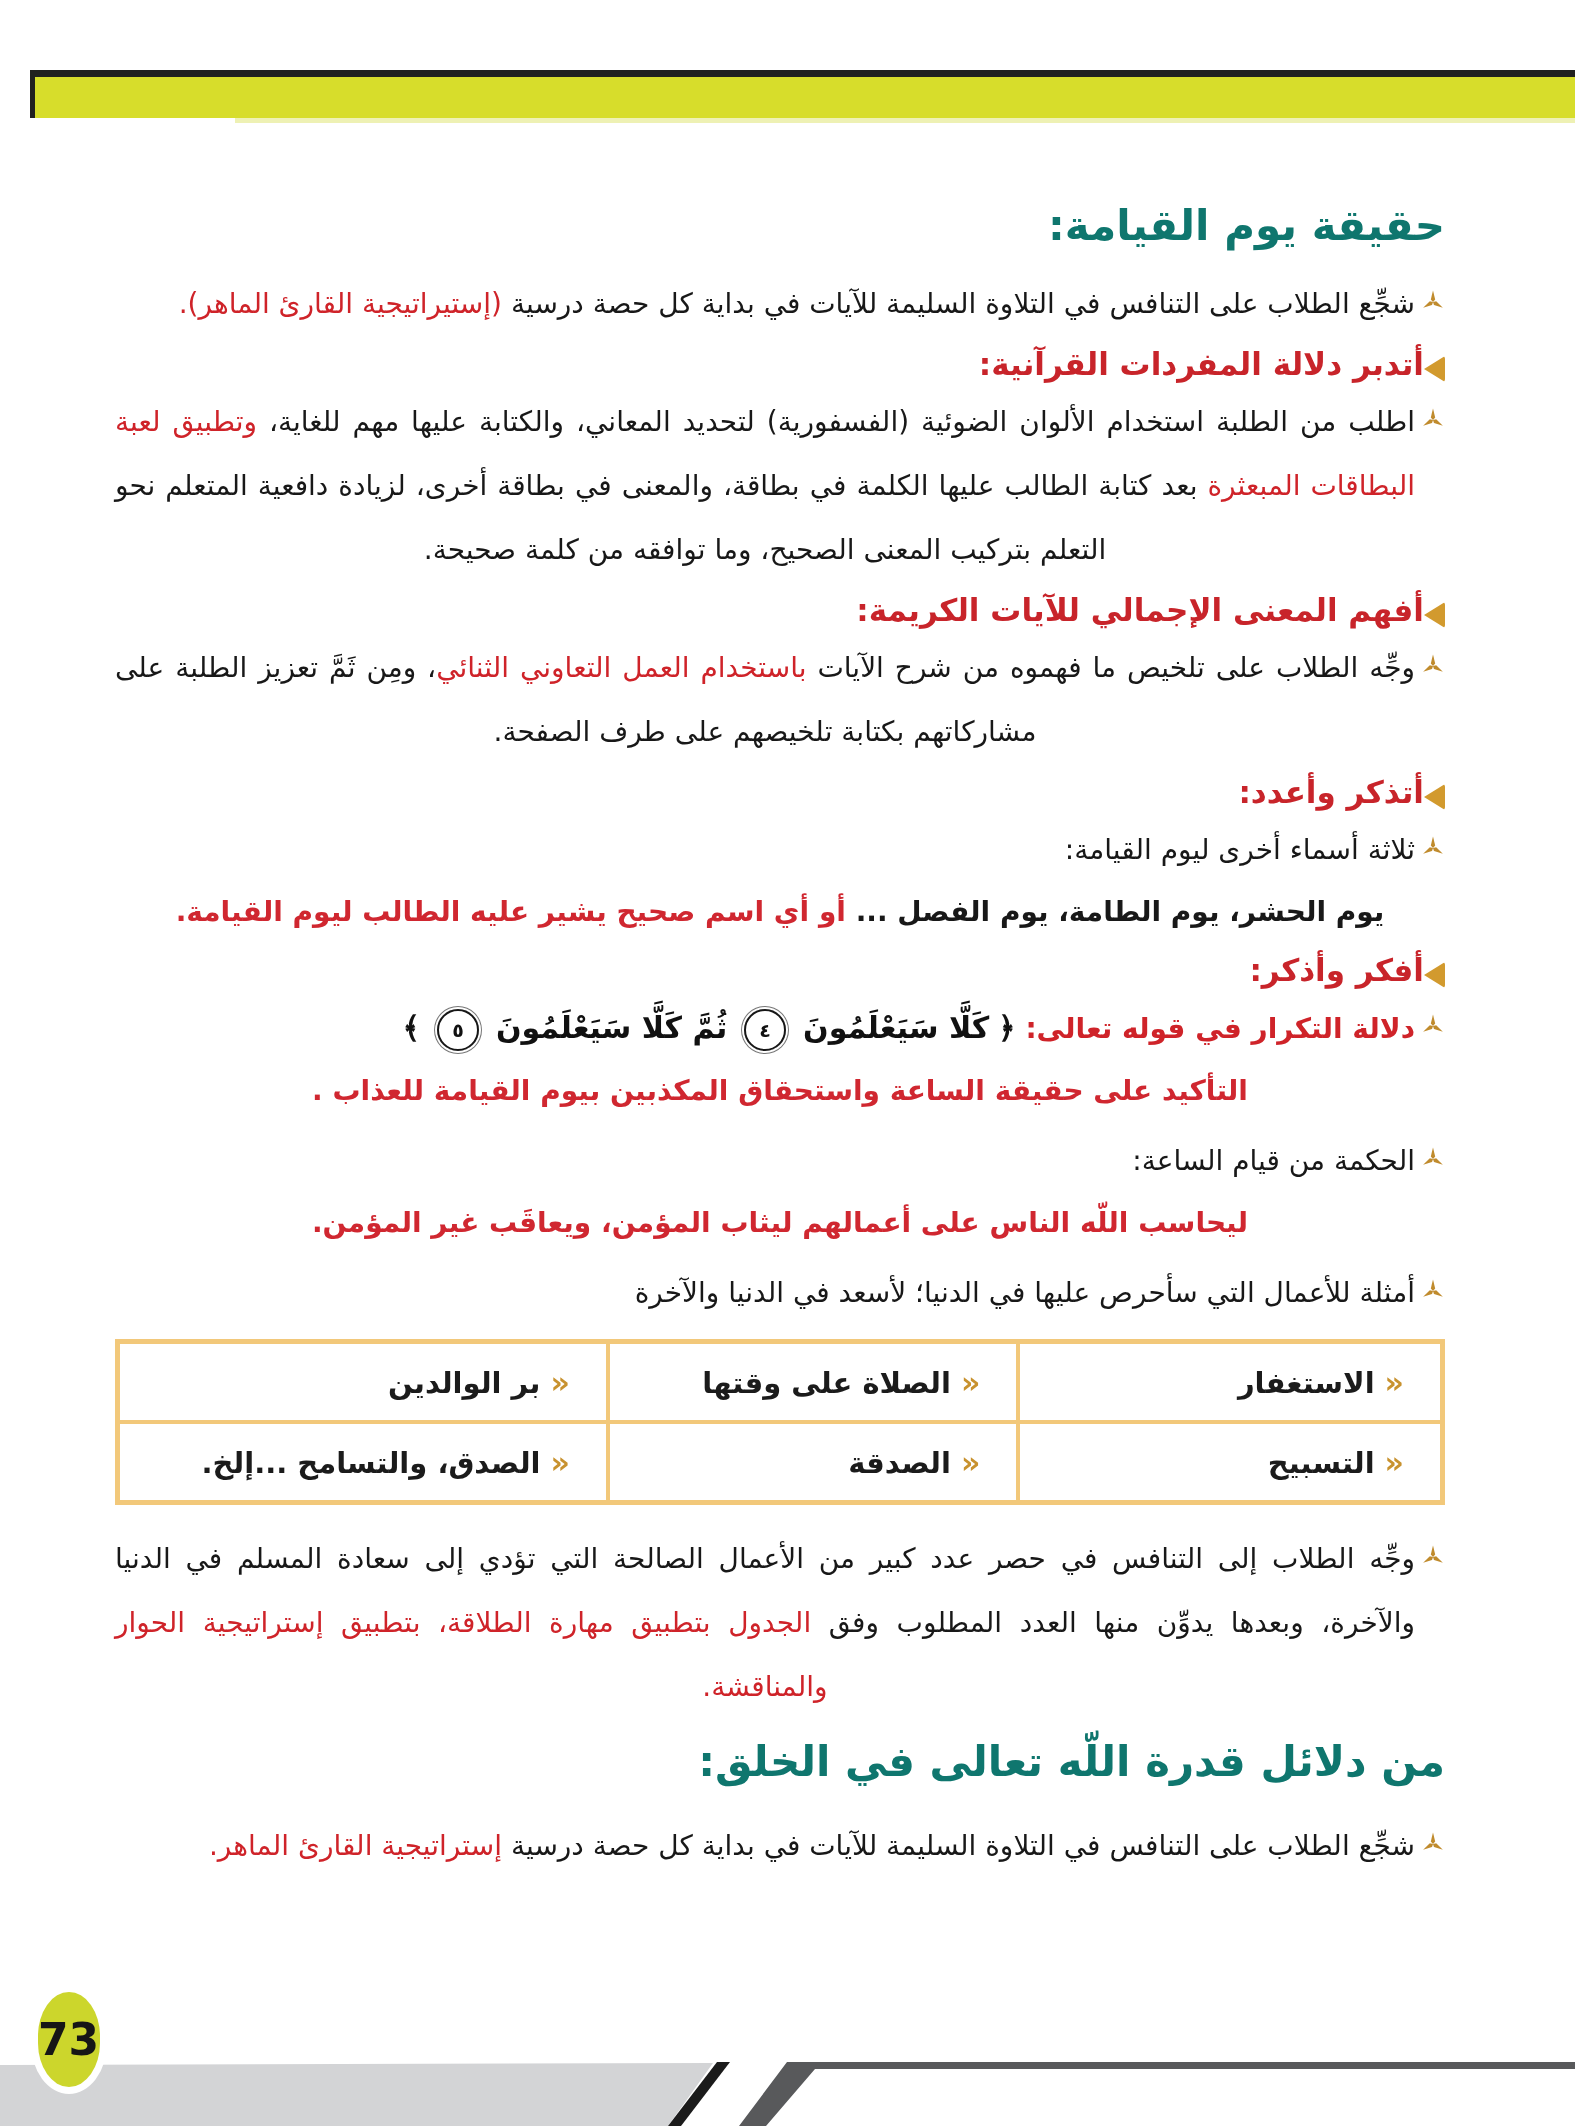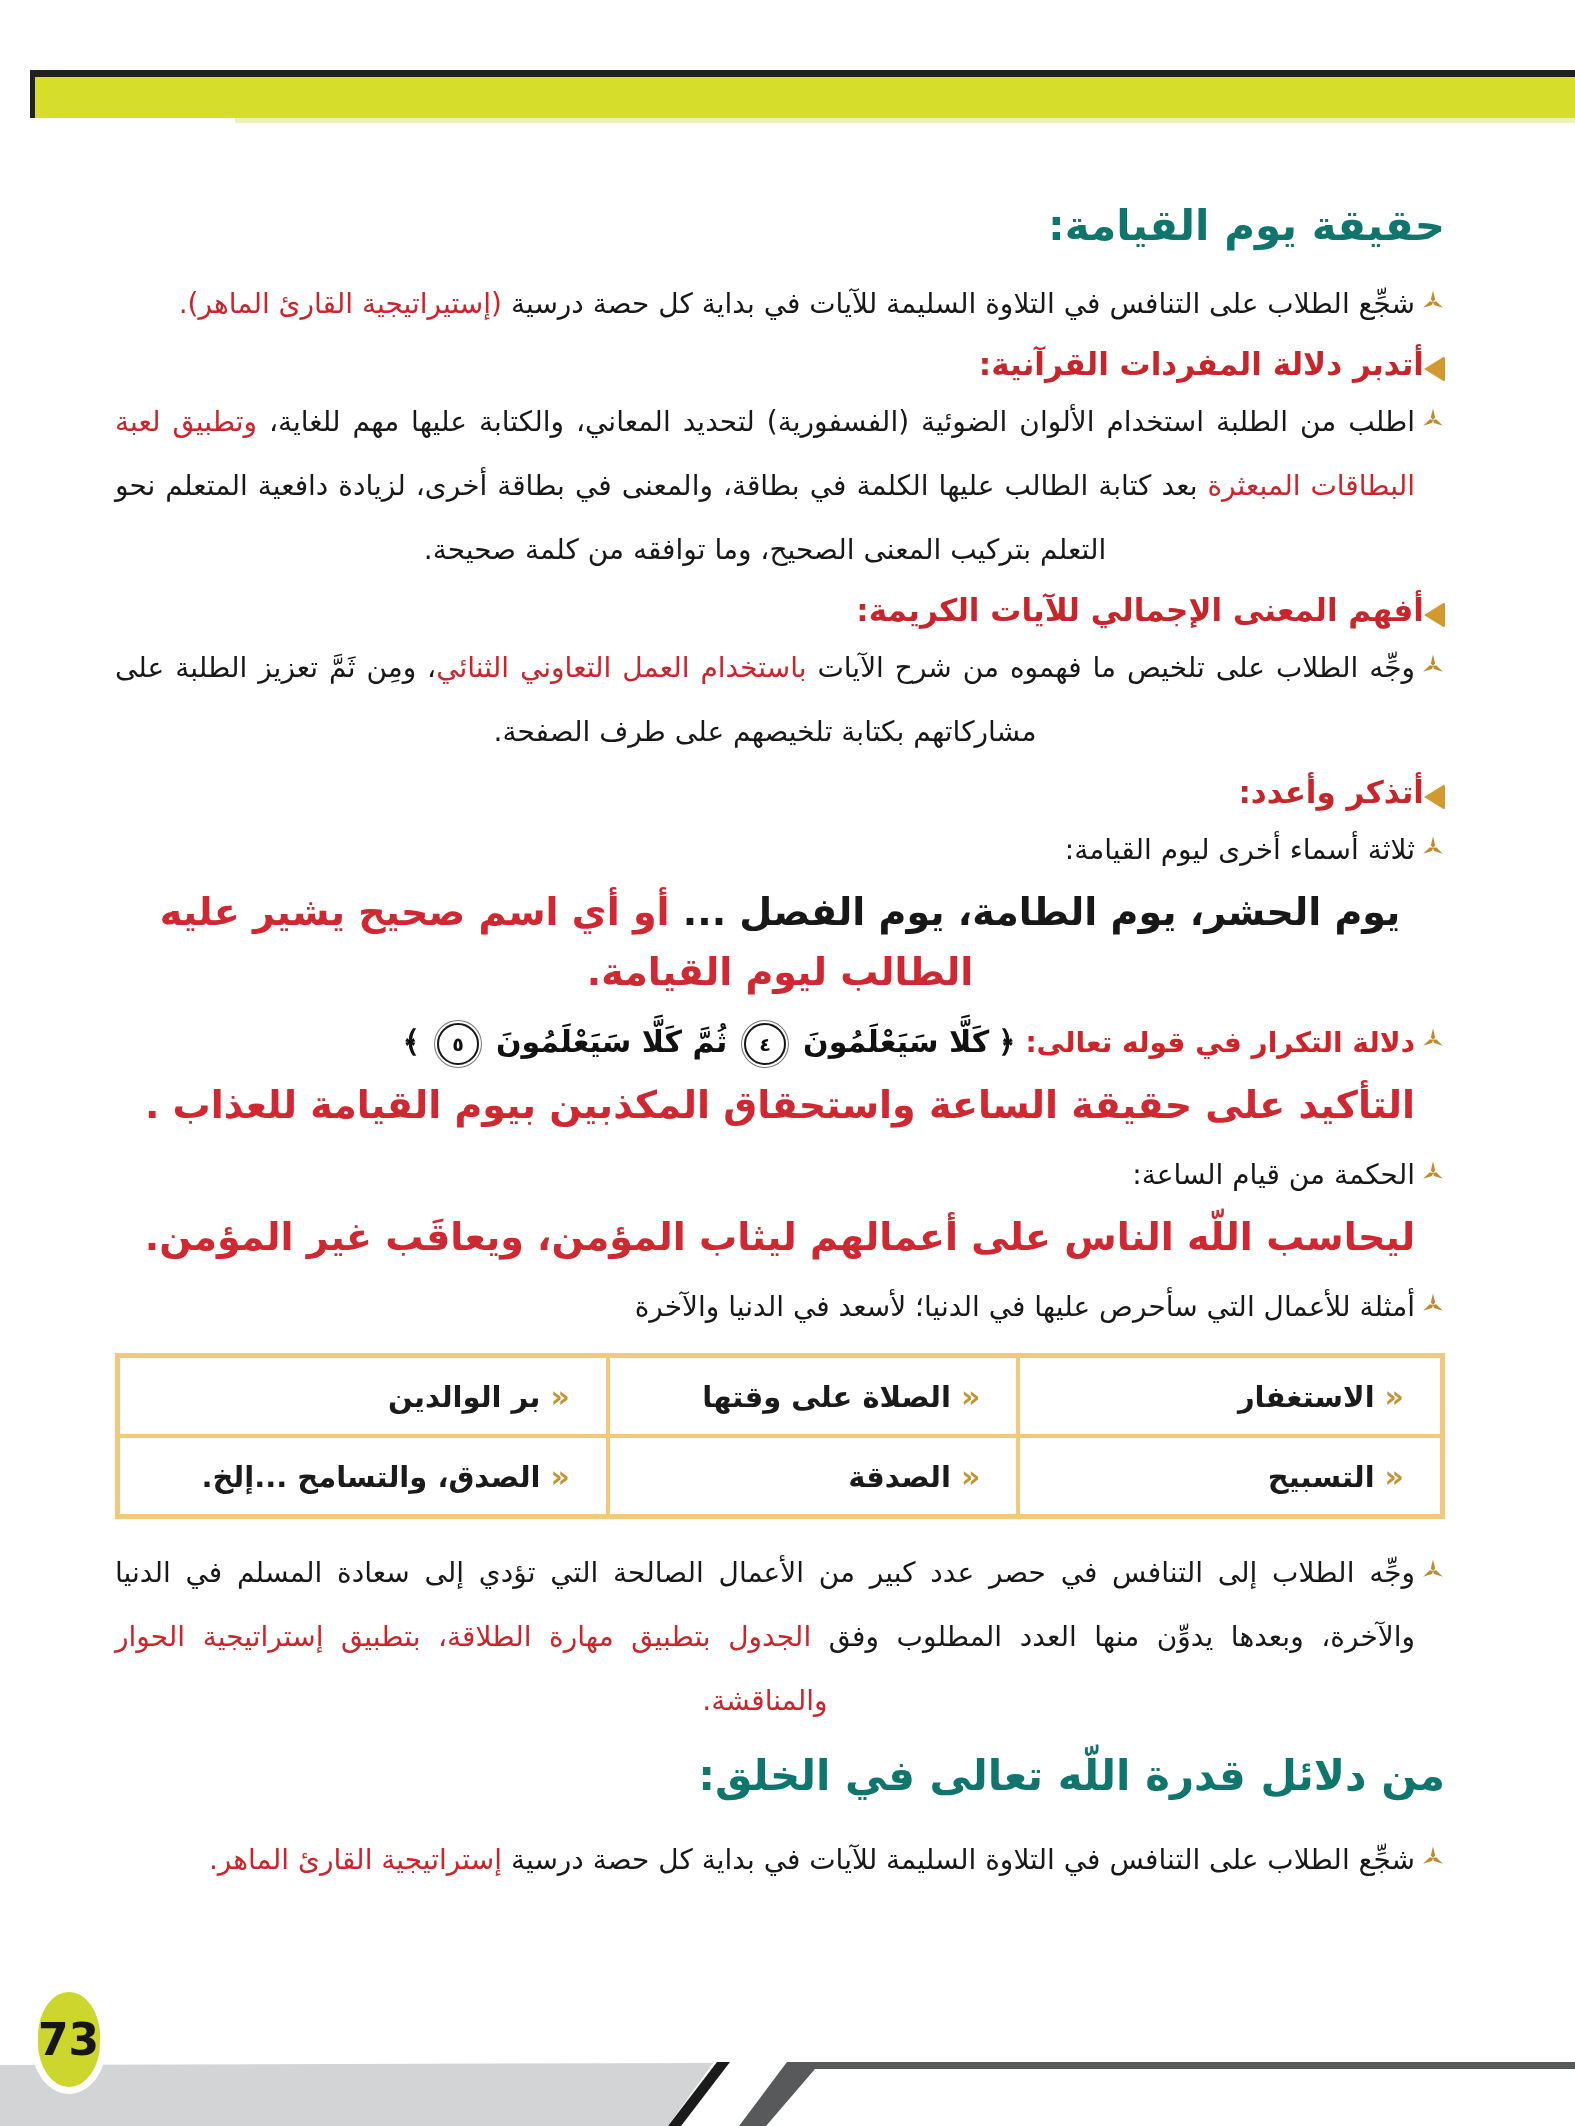--- a/index.html
+++ b/index.html
@@ -19,21 +19,21 @@
 
   .li{display:flex;gap:6px;align-items:flex-start;margin-top:8px;}
   .li .star{flex:0 0 auto;margin-top:18px;}
   .li .txt{flex:1;font-size:28px;line-height:64px;}
   .just{text-align:justify;text-align-last:center;}
   .red{color:#cf2329;}
   .sub{display:flex;align-items:flex-end;height:46px;}
   .sub .lbl{font-size:31px;font-weight:bold;color:#c8242a;}
   .tri{width:0;height:0;border-top:13px solid transparent;border-bottom:13px solid transparent;
        border-right:21px solid #d29a2e;border-radius:3px;flex:0 0 auto;}
-  .ans{font-size:38px;line-height:60px;font-weight:bold;color:#d02730;text-align:center;}
+  .ans{font-size:28px;line-height:60px;font-weight:bold;color:#d02730;text-align:center;}
   .ans .dark{color:#181818;}
 
   
   .verse-line{font-size:28px;line-height:84px;}
   .verse-line .intro{color:#cf2329;font-weight:bold;}
   .vtxt{font-weight:bold;color:#111;font-size:30px;}
   .ayah{display:inline-flex;align-items:center;justify-content:center;width:38px;height:38px;
         border:2px solid #161616;border-radius:50%;font-size:19px;font-weight:bold;color:#111;
         vertical-align:middle;margin:0 8px;box-shadow:0 0 0 2px #fff,0 0 0 3px #777;}
 
@@ -113,20 +113,24 @@
       <span class="star"><svg width="24" height="24" viewBox="0 0 24 24">
             <use href="#tri-star"></use>
           </svg></span>
       <div class="txt">ثلاثة أسماء أخرى ليوم القيامة:</div>
     </div>
 
     <div class="ans">
       <span class="dark">يوم الحشر، يوم الطامة، يوم الفصل ... </span><span>أو أي اسم صحيح يشير عليه الطالب ليوم القيامة.</span>
     </div>
 
+    <div class="sub">
+      <span class="tri"></span>
+      <span class="lbl">أفكر وأذكر:</span>
+    </div>
 
     <div class="li">
       <span class="star"><svg width="24" height="24" viewBox="0 0 24 24">
             <use href="#tri-star"></use>
           </svg></span>
       <div class="txt verse-line">
         <span class="intro">دلالة التكرار في قوله تعالى: </span>
         <span class="vtxt">﴿</span>
         <span class="vtxt">كَلَّا سَيَعْلَمُونَ</span>
         <span class="ayah">٤</span>

